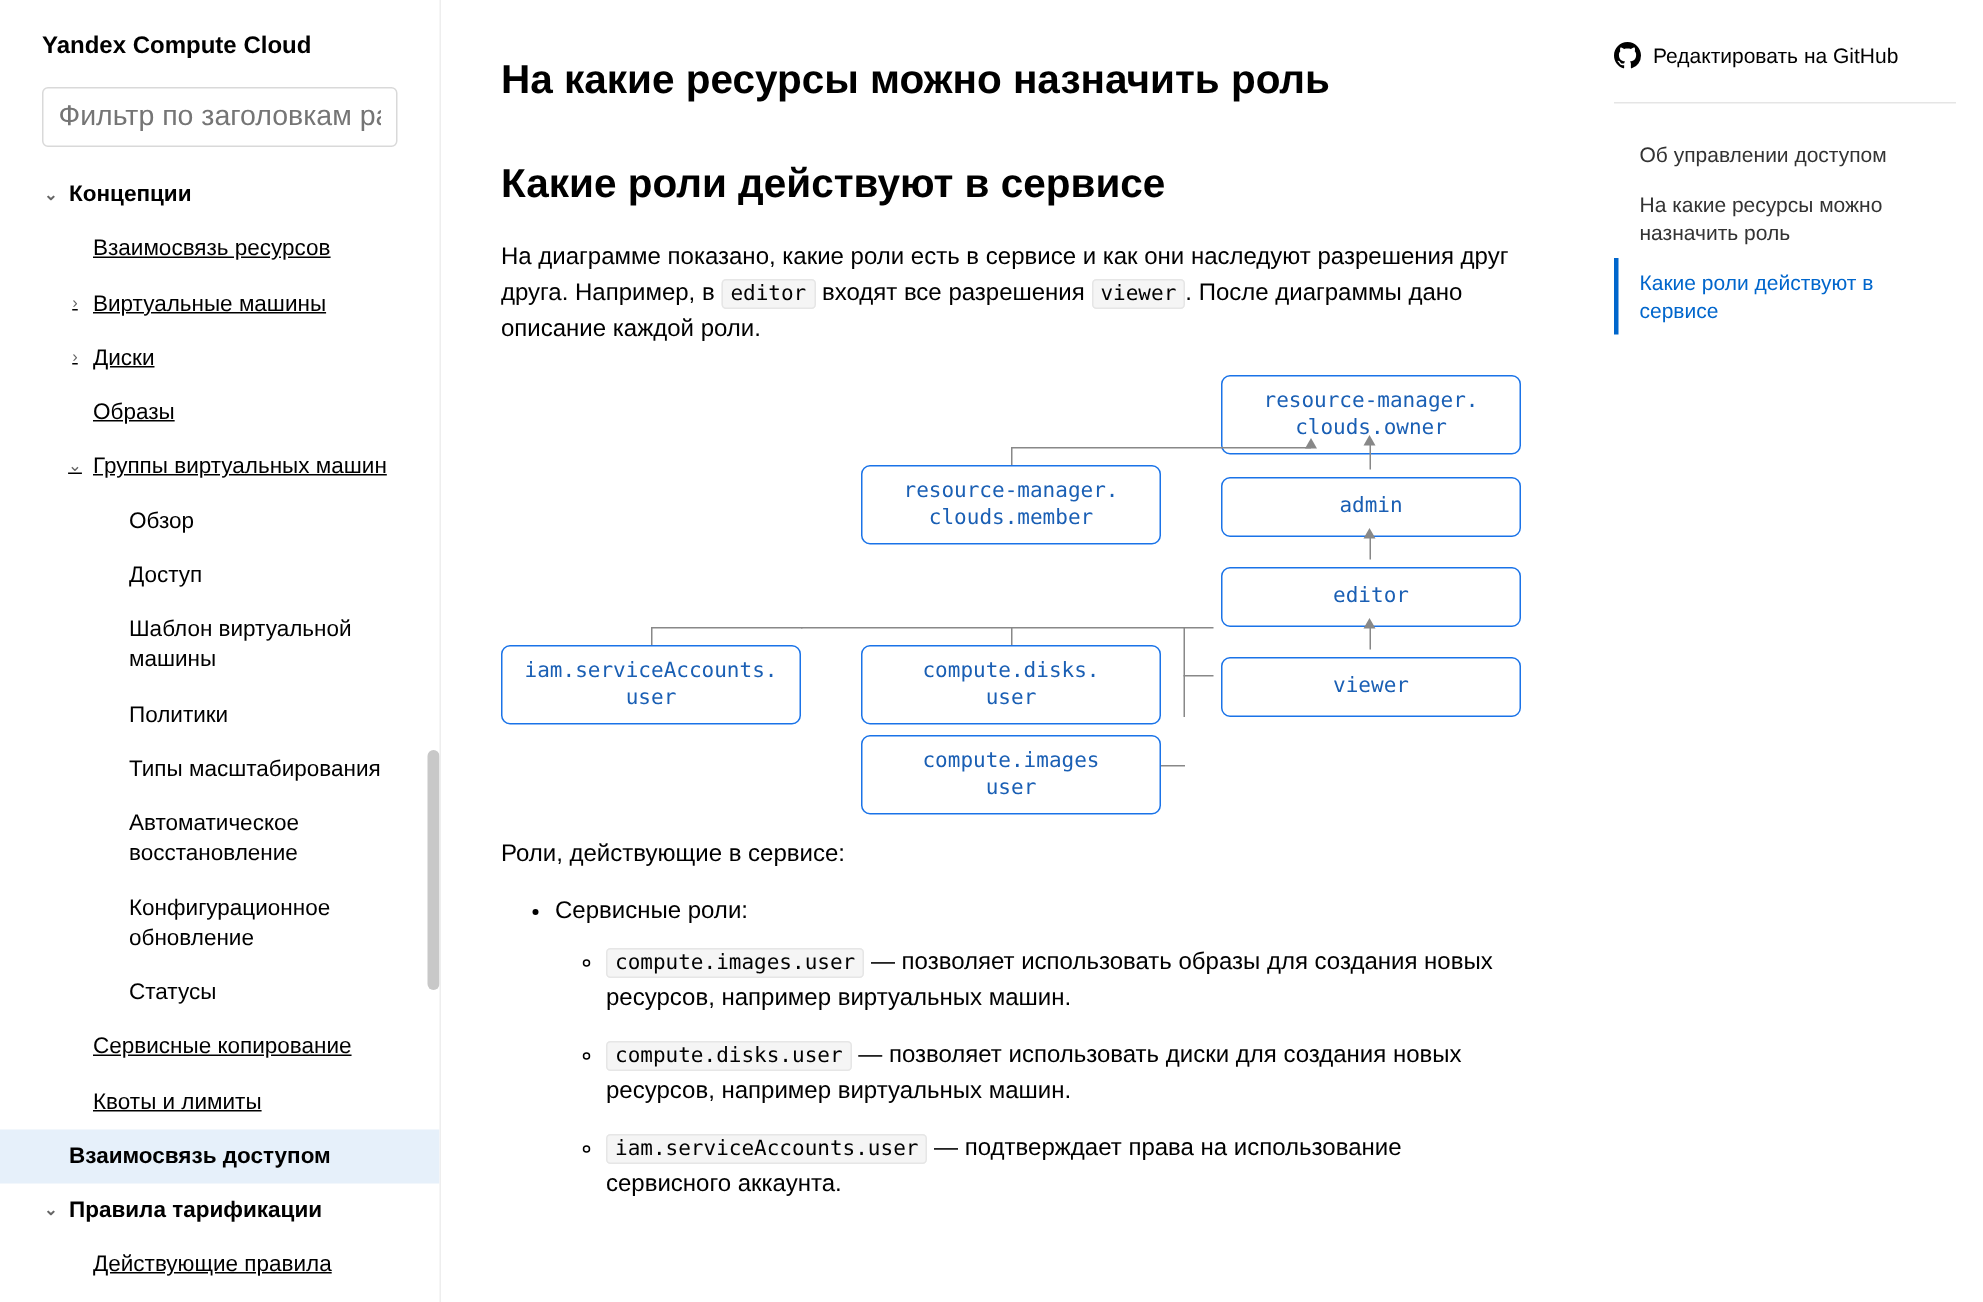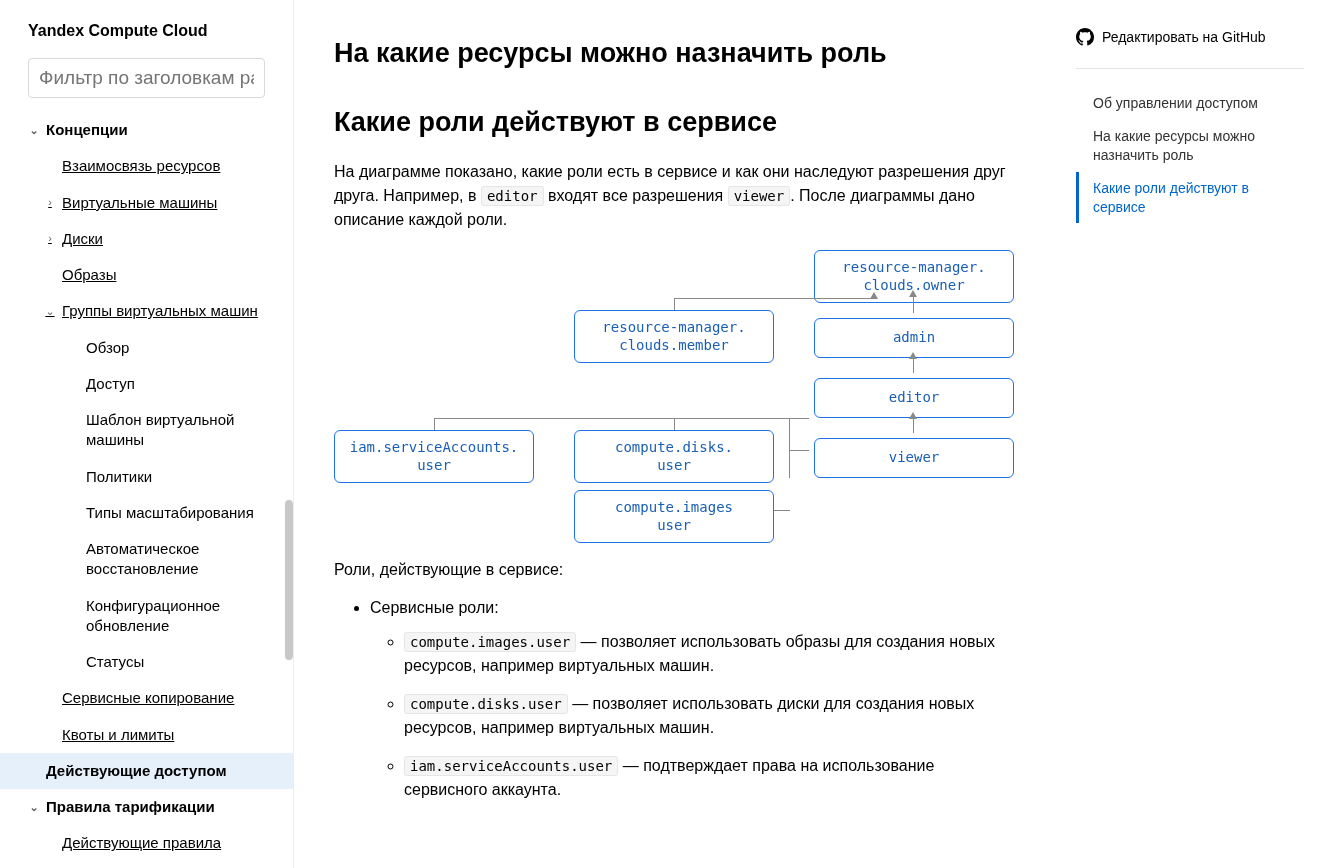--- a/index.html
+++ b/index.html
@@ -110,21 +110,21 @@
           <div class="nav-item level1">
             <span class="chev blank">·</span>
             <span>Сервисные копирование</span>
           </div>
           <div class="nav-item level1">
             <span class="chev blank">·</span>
             <span>Квоты и лимиты</span>
           </div>
           <div class="nav-item bold active">
             <span class="chev blank">·</span>
-            <span>Действующие доступом</span>
+            <span>Взаимосвязь доступом</span>
           </div>
           <div class="nav-item bold">
             <span class="chev">⌄</span>
             <span>Правила тарификации</span>
           </div>
           <div class="nav-item level1">
             <span class="chev blank">·</span>
             <span>Действующие правила</span>
           </div>
         </nav>

